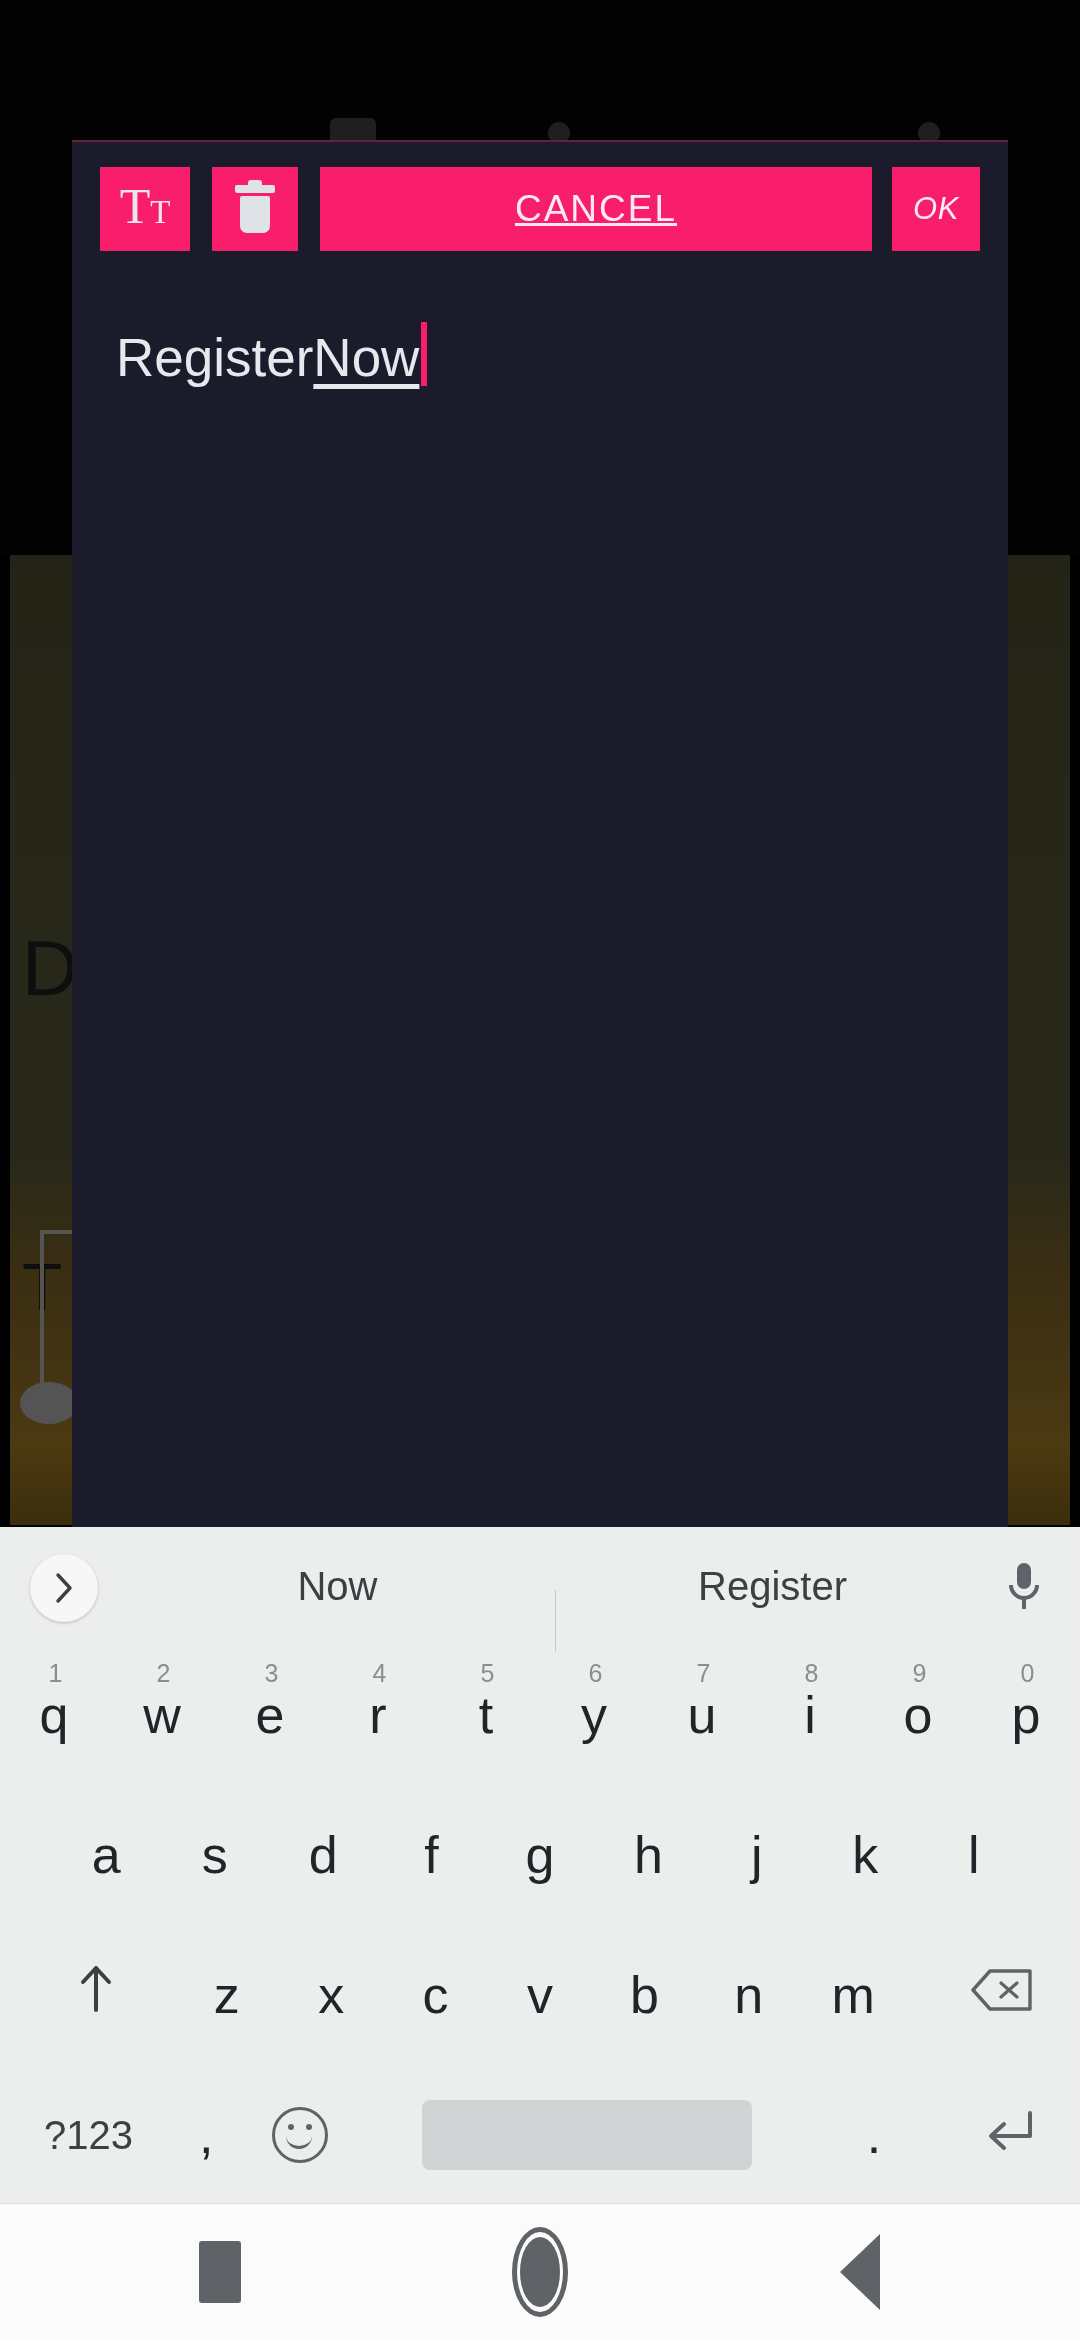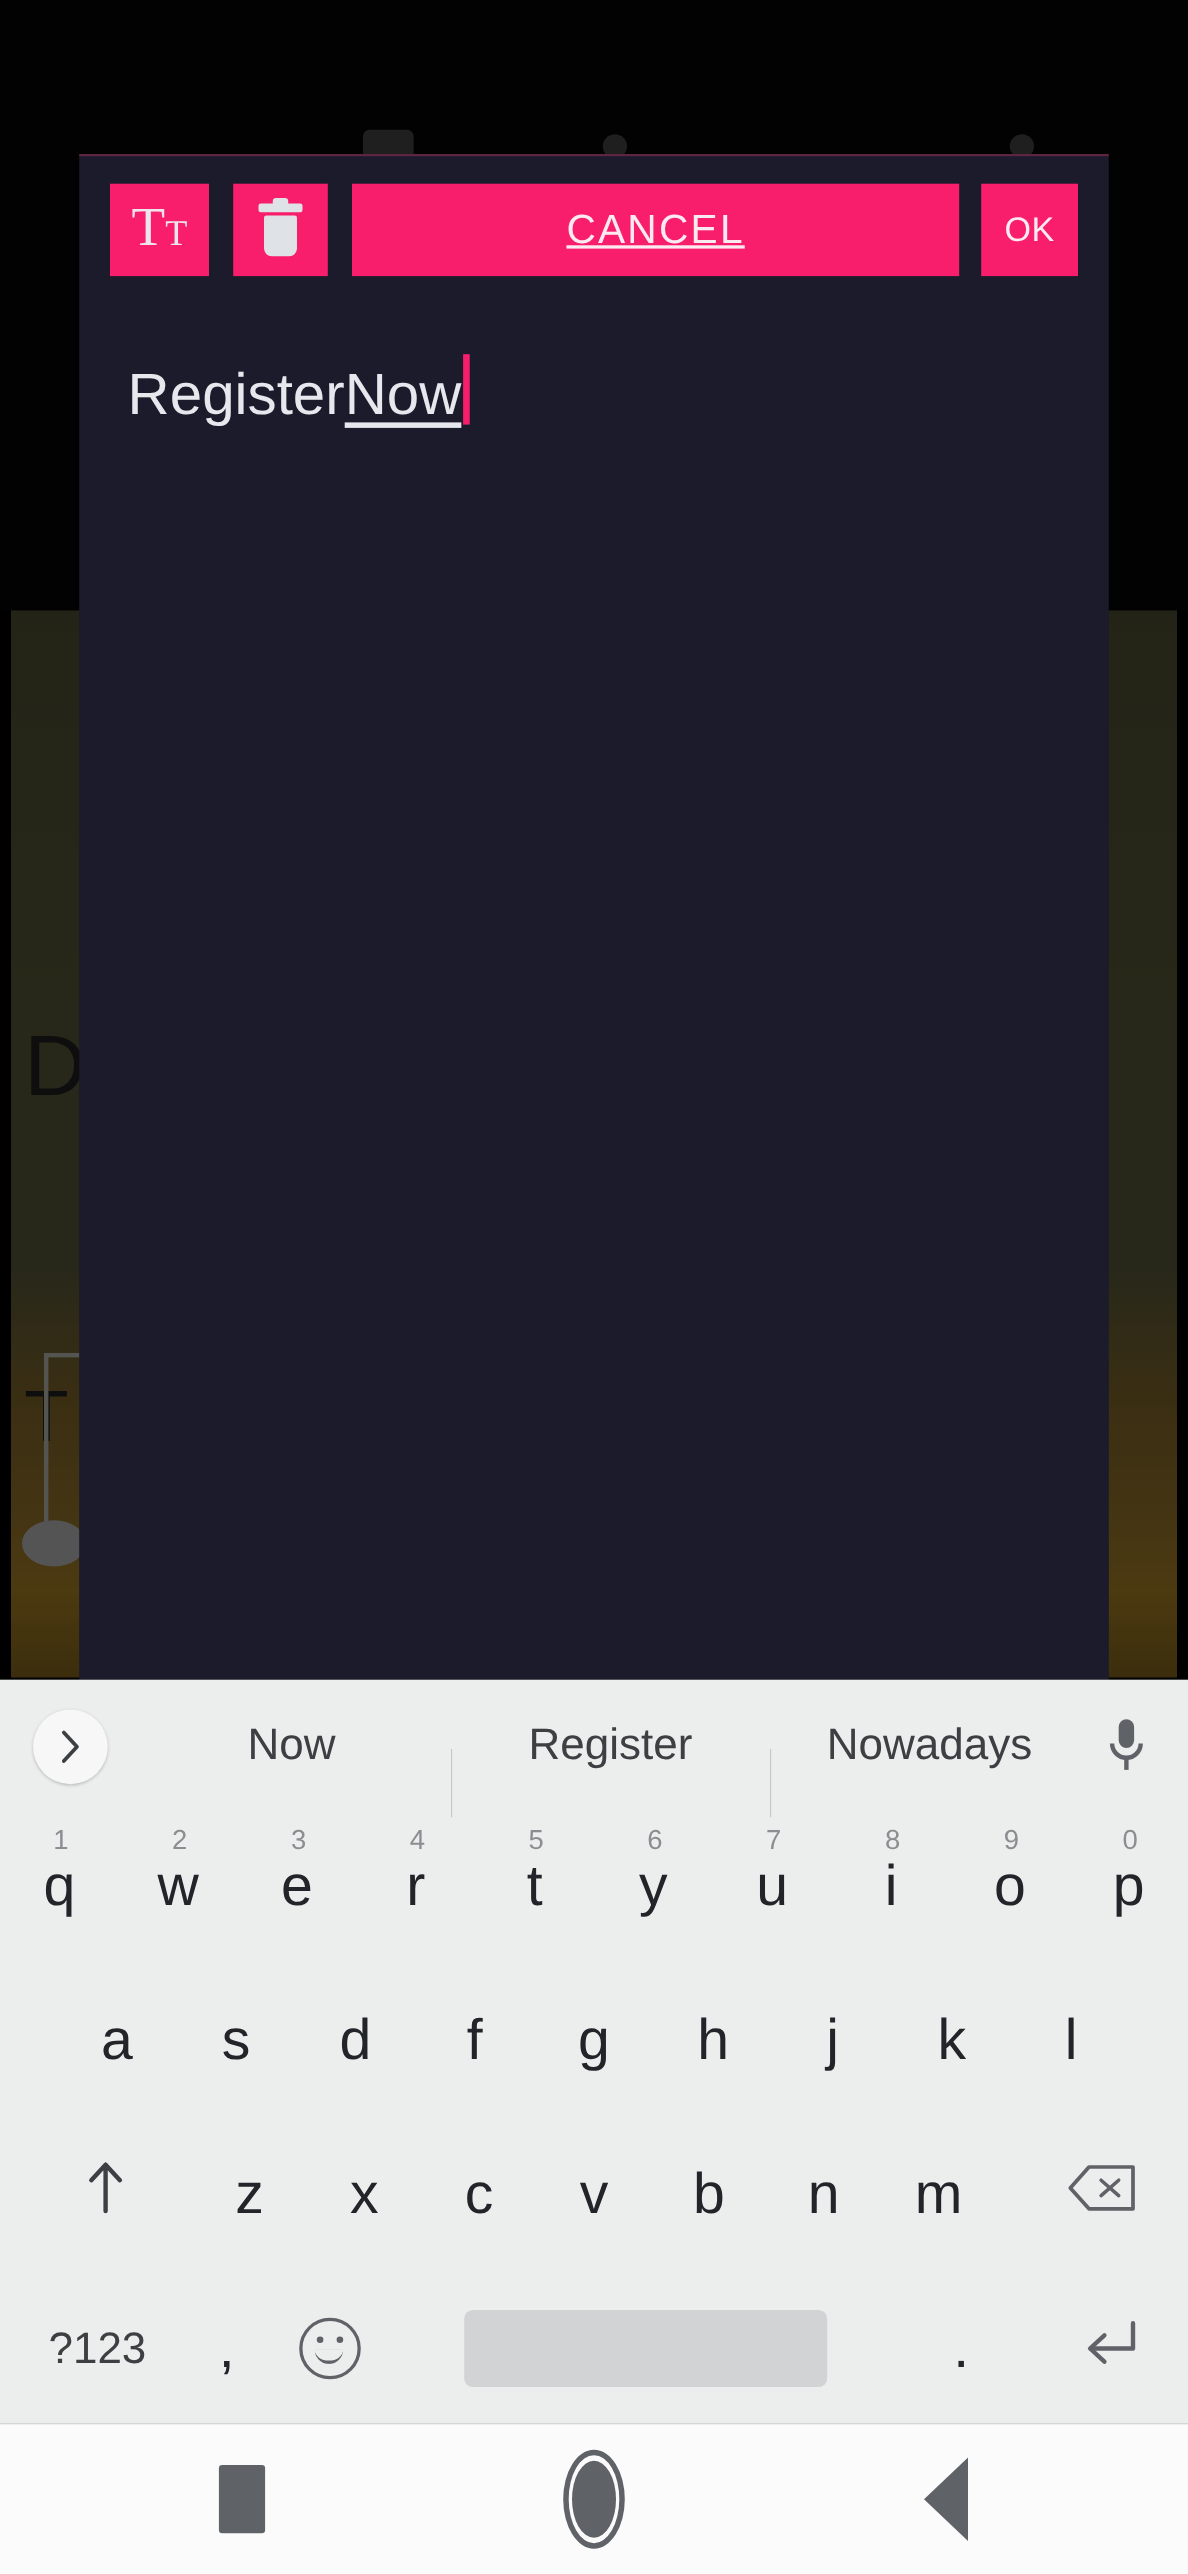--- a/index.html
+++ b/index.html
@@ -61,21 +61,21 @@
     position:absolute; top:0; height:84px; background:#F91E6B;
     display:flex; align-items:center; justify-content:center;
     color:#fff; cursor:pointer; user-select:none;
   }
   .tb-textsize { left:28px; width:90px; }
   .tb-trash    { left:140px; width:86px; }
   .tb-cancel   { left:248px; width:552px; }
   .tb-ok       { left:820px; width:88px; }
 
   .tb-cancel .lbl { font-size:37px; letter-spacing:2px; color:#fceaf1;text-decoration:underline; }
-  .tb-ok .lbl     { font-size:31px; letter-spacing:0.5px; color:#fceaf1; font-weight:400;}
+  .tb-ok .lbl     { font-size:31px; letter-spacing:0.5px; color:#fceaf1; font-weight:400;font-style:italic;}
 
   .icon-tt { display:flex; align-items:baseline; color:#efe4ea; }
   .icon-tt .big   { font-family:"Liberation Serif", serif; font-size:50px; line-height:44px; }
   .icon-tt .small { font-family:"Liberation Serif", serif; font-size:33px; line-height:44px; }
 
   .icon-trash { position:relative; width:40px; height:48px; }
   .icon-trash .lid {
     position:absolute; top:0; left:0; width:40px; height:8px;
     background:#dfe2e6; border-radius:2px;
   }
@@ -241,21 +241,20 @@
         <span>
           <svg width="26" height="34" viewBox="0 0 26 34">
             <path d="M7 4 L19 17 L7 30" fill="none" stroke="#3c4043" stroke-width="3.4" stroke-linecap="round" stroke-linejoin="round"></path>
           </svg>
         </span>
       </div>
 
       <div class="sugg-items">
         <div class="sugg">Now</div>
         <div class="sugg">Register</div>
-        <div class="sugg">Nowadays</div>
       </div>
 
       <div class="mic">
         <span>
           <svg width="40" height="54" viewBox="0 0 40 54">
             <rect x="13" y="3" width="14" height="26" rx="7" fill="#5f6368"></rect>
             <path d="M7 25 a13 13 0 0 0 26 0" fill="none" stroke="#5f6368" stroke-width="4"></path>
             <rect x="18" y="38" width="4" height="11" fill="#5f6368"></rect>
           </svg>
         </span>

